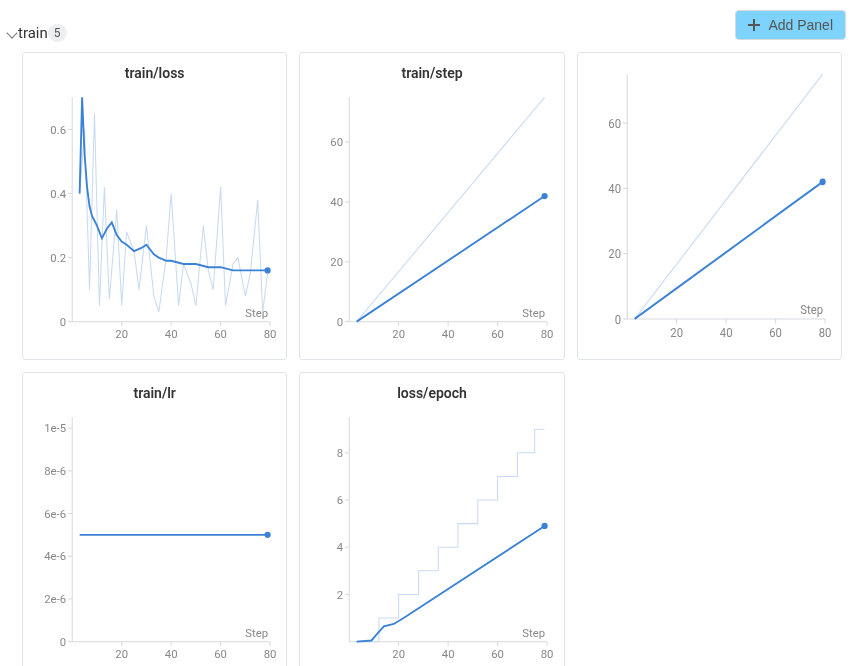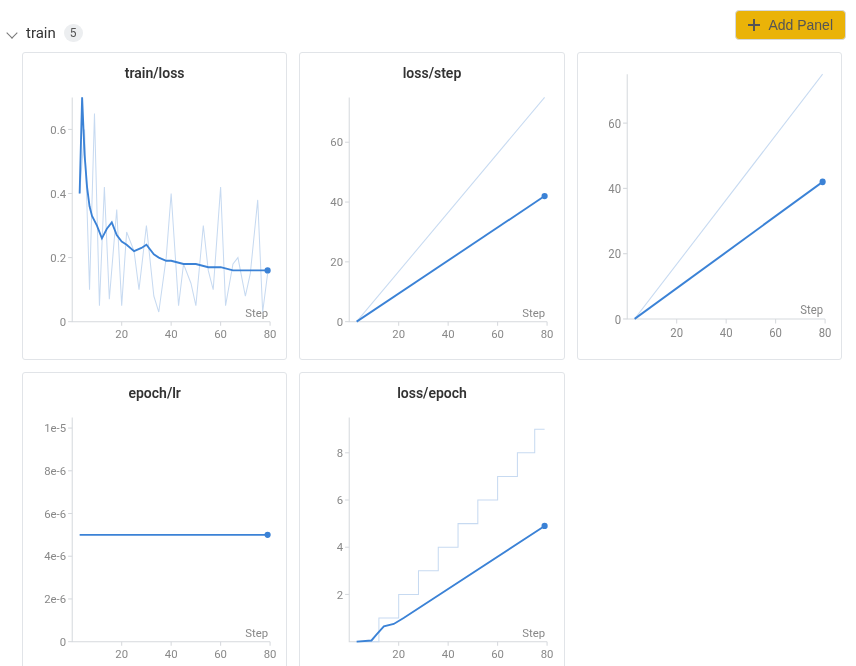--- a/index.html
+++ b/index.html
@@ -12,21 +12,20 @@
   }
   .header {
     display: flex;
     align-items: center;
     justify-content: space-between;
     padding: 2px 0 6px 4px;
   }
   .header-left {
     display: flex;
     align-items: center;
-    gap: 8px;
     margin-top: 16px;
   }
   .chev {
     display: inline-block;
     width: 8px; height: 8px;
     border-right: 1.5px solid #777;
     border-bottom: 1.5px solid #777;
     transform: rotate(45deg);
     margin-right: 2px;
   }
@@ -41,21 +40,21 @@
     min-width: 18px;
     height: 18px;
     font-size: 12px;
     display: inline-flex;
     align-items: center;
     justify-content: center;
     padding: 0 6px;
   }
   .add-panel {
     border: 1px solid #d6d9dd;
-    background: #eab308;
+    background: #7dd3fc;
     color: #555;
     font-size: 14px;
     padding: 6px 12px;
     border-radius: 4px;
     cursor: pointer;
     display: inline-flex;
     align-items: center;
     gap: 8px;
   }
   .plus {
@@ -143,21 +142,21 @@
           <line x1="232" x2="232" y1="222" y2="226" class="axis-line"></line>
           <text x="232" y="238" text-anchor="middle" class="tick-label">80</text>
           <text x="230" y="218" text-anchor="end" class="axis-title">Step</text>
           <path d="M 47.2 99.7142857142857 L 52 38.571428571428555 L 56.8 191.42857142857142 L 61.6 23.28571428571425 L 66.4 206.71428571428572 L 71.2 93.6 L 76 200.6 L 83.2 115 L 88 206.71428571428572 L 92.80000000000001 136.39999999999998 L 100 154.74285714285713 L 104.80000000000001 191.42857142857142 L 112 130.28571428571428 L 119.19999999999999 197.54285714285714 L 124 212.82857142857142 L 131.2 160.85714285714283 L 136 99.7142857142857 L 143.2 206.71428571428572 L 148 166.97142857142856 L 155.2 185.31428571428572 L 160 206.71428571428572 L 167.2 130.28571428571428 L 172 173.0857142857143 L 176.8 191.42857142857142 L 184 93.6 L 188.8 206.71428571428572 L 196 166.97142857142856 L 200.8 160.85714285714283 L 208 197.54285714285714 L 212.8 176.14285714285714 L 220 105.82857142857141 L 224.8 212.82857142857142 L 229.60000000000002 176.14285714285714" class="series-ghost"></path>
           <path d="M 47.2 99.7142857142857 L 49.6 8 L 52 63.02857142857141 L 54.4 93.6 L 56.8 111.94285714285714 L 59.2 121.1142857142857 L 64 130.28571428571428 L 68.8 142.5142857142857 L 73.6 133.34285714285716 L 78.4 127.22857142857143 L 83.2 139.45714285714286 L 88 145.57142857142856 L 92.80000000000001 148.62857142857143 L 100 154.74285714285713 L 107.19999999999999 151.68571428571425 L 112 148.62857142857143 L 119.19999999999999 157.8 L 124 160.85714285714283 L 131.2 163.9142857142857 L 136 163.9142857142857 L 148 166.97142857142856 L 160 166.97142857142856 L 172 170.0285714285714 L 184 170.0285714285714 L 196 173.0857142857143 L 208 173.0857142857143 L 220 173.0857142857143 L 229.60000000000002 173.0857142857143" class="series-main"></path>
           <circle cx="229.60000000000002" cy="173.0857142857143" r="3" class="end-dot"></circle>
         </svg>
       </div>
   </div>
   <div class="panel">
-    <div class="panel-title">loss/step</div>
+    <div class="panel-title">train/step</div>
     <div class="chart">
         <svg viewBox="0 0 240 250" preserveAspectRatio="none">
           <path d="M 40 8 V 222 H 232" class="axis-line" fill="none"></path>
           <line x1="36" x2="40" y1="222" y2="222" class="axis-line"></line>
           <text x="34" y="226" text-anchor="end" class="tick-label">0</text>
           <line x1="36" x2="40" y1="164.93333333333334" y2="164.93333333333334" class="axis-line"></line>
           <text x="34" y="168.93333333333334" text-anchor="end" class="tick-label">20</text>
           <line x1="36" x2="40" y1="107.86666666666667" y2="107.86666666666667" class="axis-line"></line>
           <text x="34" y="111.86666666666667" text-anchor="end" class="tick-label">40</text>
           <line x1="36" x2="40" y1="50.79999999999998" y2="50.79999999999998" class="axis-line"></line>
@@ -198,21 +197,21 @@
           <line x1="232" x2="232" y1="222" y2="226" class="axis-line"></line>
           <text x="232" y="238" text-anchor="middle" class="tick-label">80</text>
           <text x="230" y="218" text-anchor="end" class="axis-title">Step</text>
           <path d="M 47.2 222 L 229.60000000000002 8" class="series-ghost"></path>
           <path d="M 47.2 222 L 229.60000000000002 102.15999999999998" class="series-main"></path>
           <circle cx="229.60000000000002" cy="102.15999999999998" r="3" class="end-dot"></circle>
         </svg>
       </div>
   </div>
   <div class="panel">
-    <div class="panel-title">epoch/lr</div>
+    <div class="panel-title">train/lr</div>
     <div class="chart">
         <svg viewBox="0 0 240 250" preserveAspectRatio="none">
           <path d="M 40 8 V 222 H 232" class="axis-line" fill="none"></path>
           <line x1="36" x2="40" y1="222" y2="222" class="axis-line"></line>
           <text x="34" y="226" text-anchor="end" class="tick-label">0</text>
           <line x1="36" x2="40" y1="181.23809523809524" y2="181.23809523809524" class="axis-line"></line>
           <text x="34" y="185.23809523809524" text-anchor="end" class="tick-label">2e-6</text>
           <line x1="36" x2="40" y1="140.47619047619048" y2="140.47619047619048" class="axis-line"></line>
           <text x="34" y="144.47619047619048" text-anchor="end" class="tick-label">4e-6</text>
           <line x1="36" x2="40" y1="99.7142857142857" y2="99.7142857142857" class="axis-line"></line>

